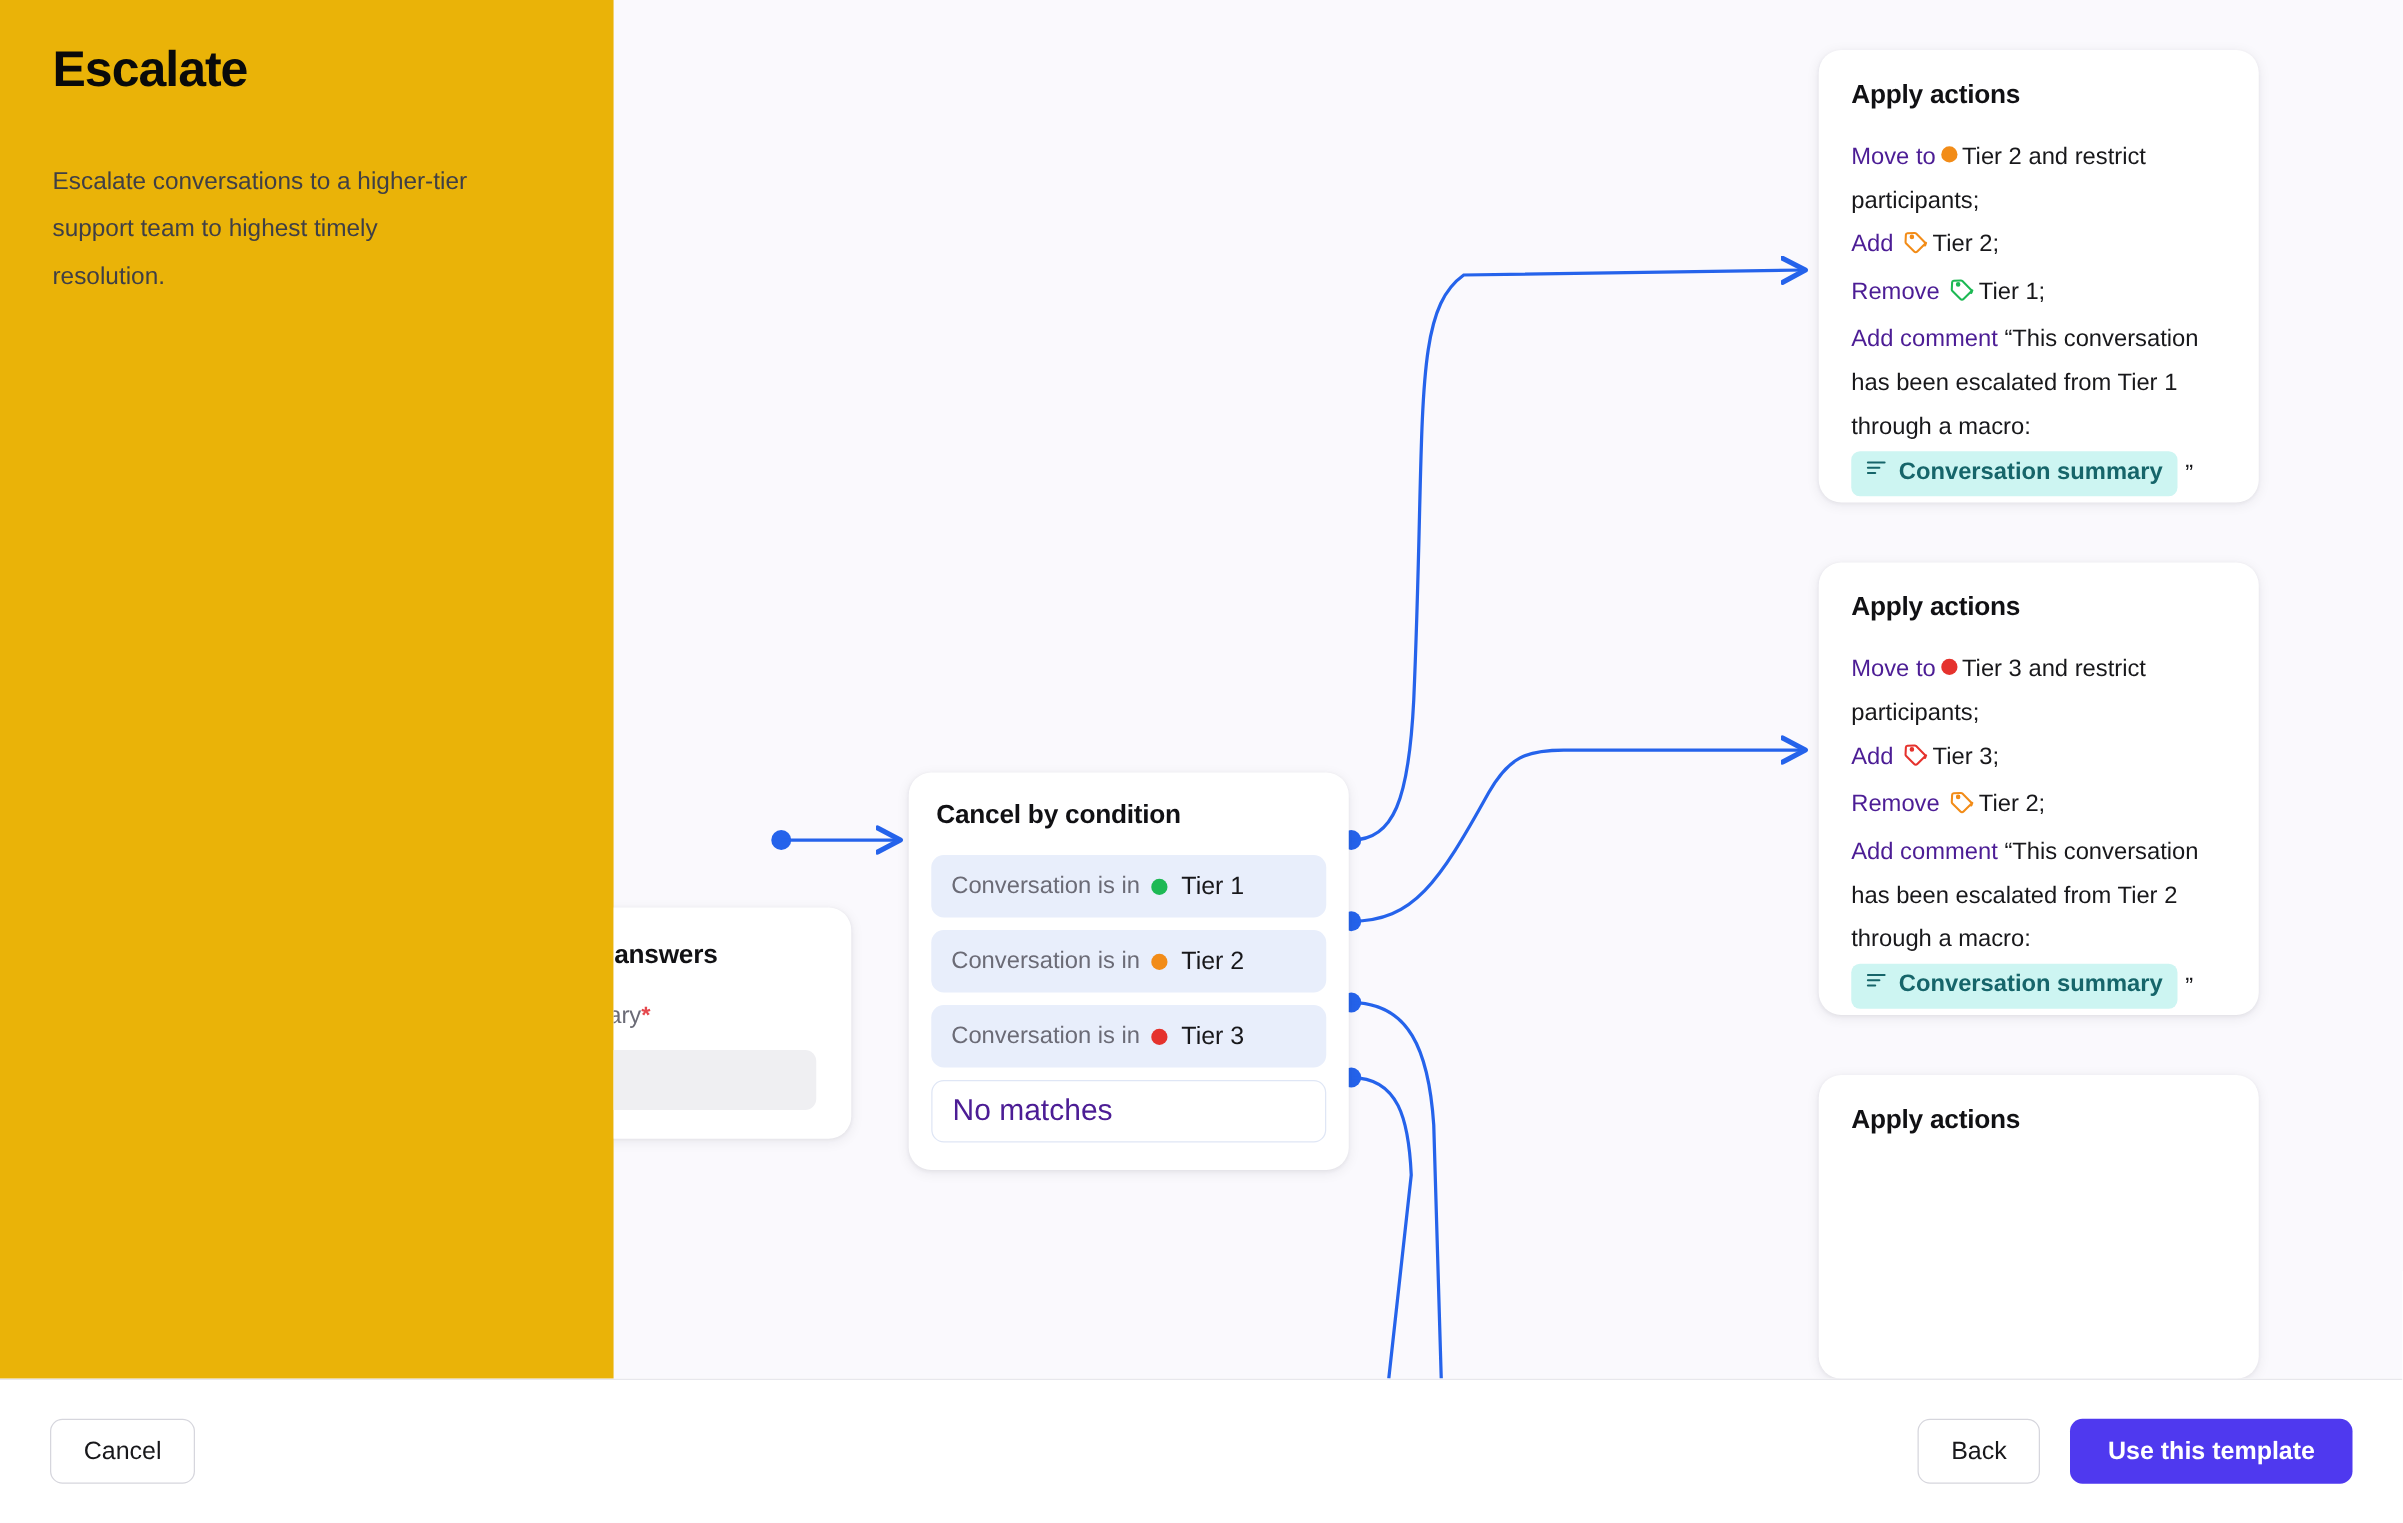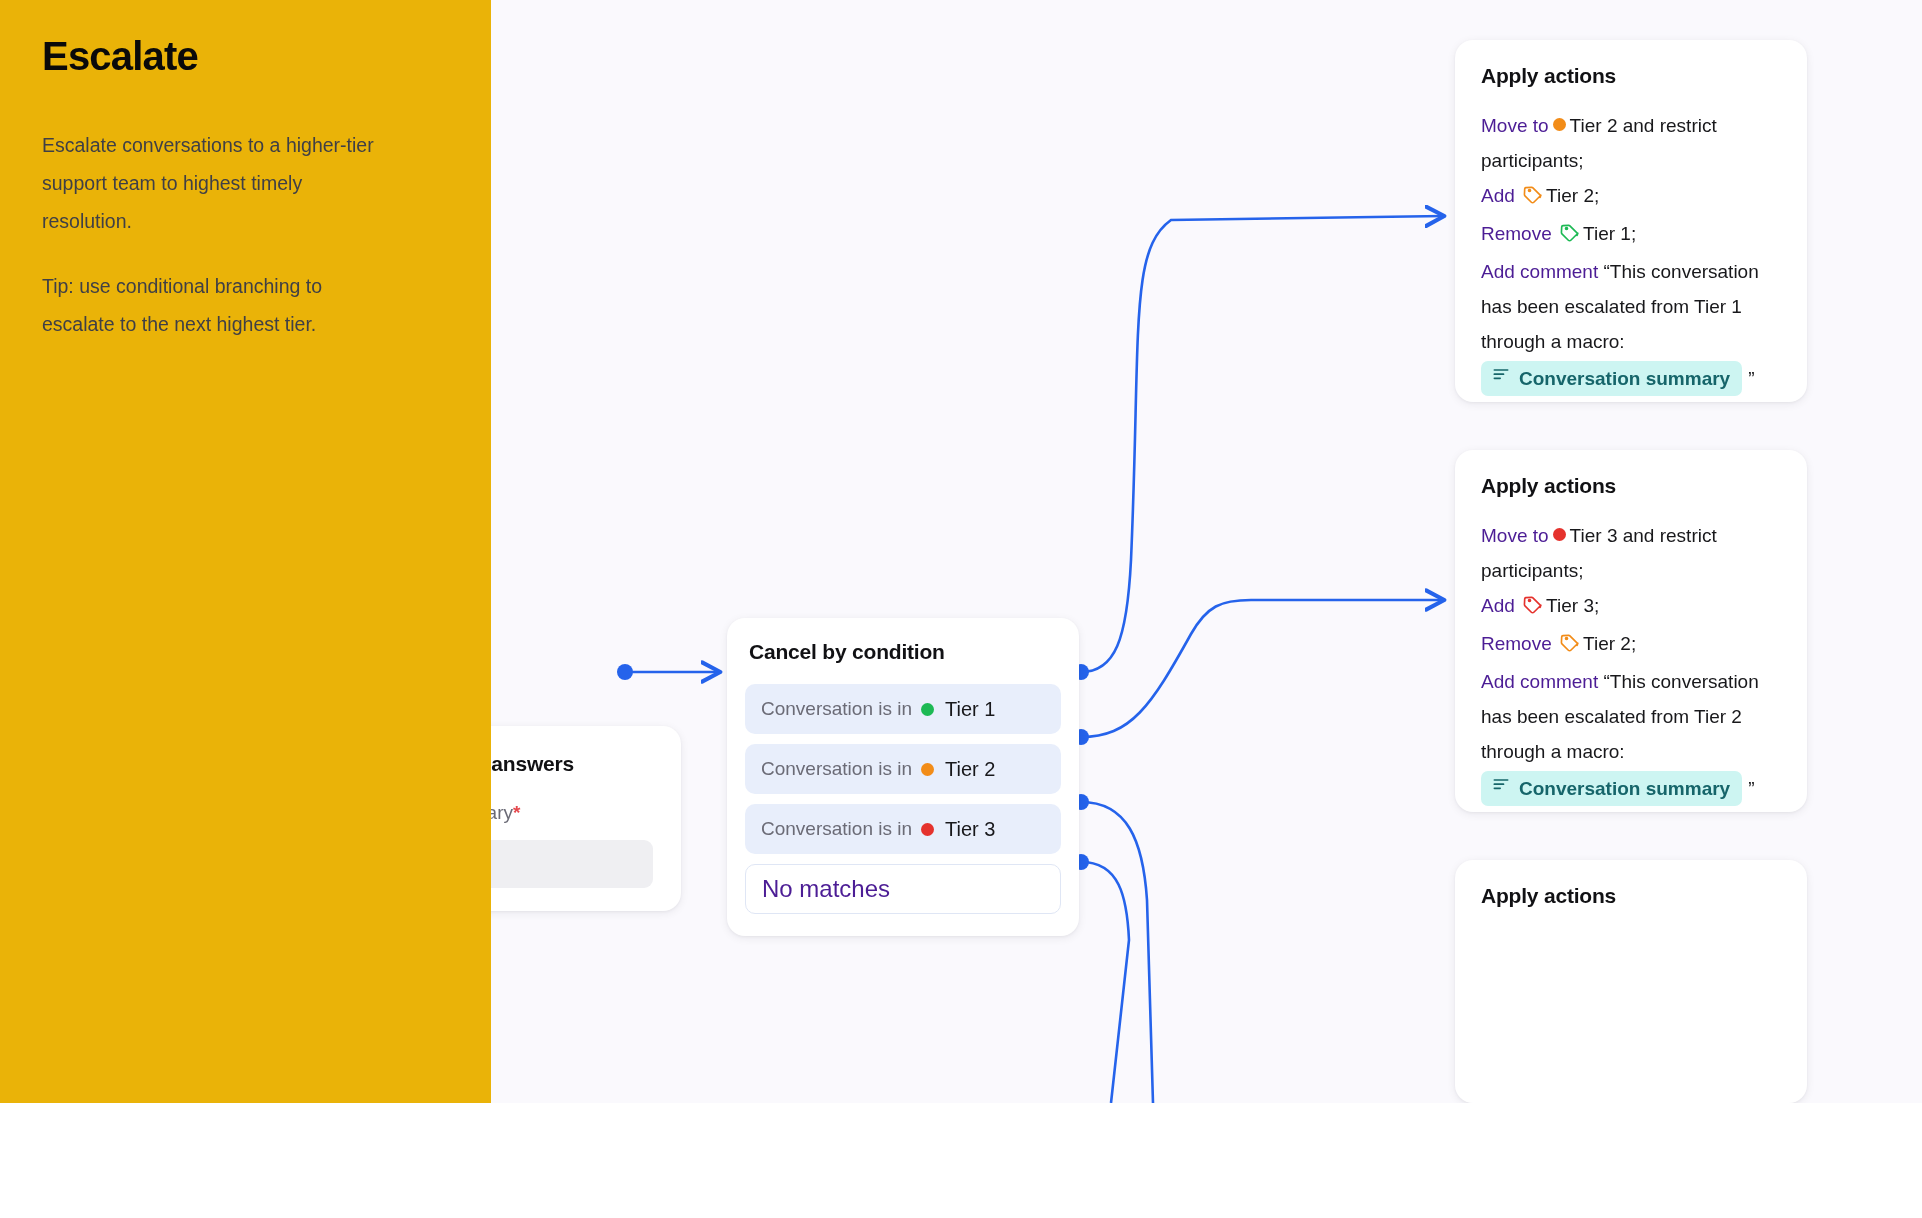--- a/index.html
+++ b/index.html
@@ -85,21 +85,21 @@
   .action-card { left: 964px; width: 352px; padding: 24px 26px 22px 26px; }
   .ac1 { top: 40px; height: 362px; }
   .ac2 { top: 450px; height: 362px; }
   .ac3 { top: 860px; height: 243px; }
   .action-body { margin-top: 20px; font-size: 19px; line-height: 35px; color: #18181b; }
   .verb { color: #4c1d95; }
   .inline-dot { width: 13px; height: 13px; border-radius: 50%; display: inline-block;
                 vertical-align: 1px; margin: 0 4px; }
   .tag-ico { display: inline-block; vertical-align: -3px; margin: 0 2px; }
   .chip {
-    display: inline-flex; align-items: center; gap: 8px;
+    display: inline-flex; gap: 8px;
     background: #cdf5f2; color: #16656a; border-radius: 7px;
     padding: 4px 12px 4px 10px; font-weight: 700; font-size: 19px;
     line-height: 26px; margin-top: 2px;
   }
   .quote { color: #18181b; margin-left: 6px; }
 
   
   .footer {
     position: absolute; left: 0; top: 1103px; width: 1922px; height: 115px;
     background: #ffffff; border-top: 1px solid #e7e7ec;
@@ -117,21 +117,20 @@
 </style>
 </head>
 <body>
 
 <div id="root">
 
   <aside class="sidebar">
     <h1 class="page-title">Escalate</h1>
     <div class="desc-block">
       <p class="desc-para">Escalate conversations to a higher-tier support team to highest timely resolution.</p>
-      <p class="desc-para">Tip: use conditional branching to escalate to the next highest tier.</p>
     </div>
   </aside>
 
   <main class="canvas">
 
     <svg class="canvas-svg" viewBox="0 0 1431 1103" xmlns="http://www.w3.org/2000/svg">
       <defs>
         <marker id="ah" markerWidth="9" markerHeight="9" refX="7" refY="4.5" orient="auto" markerUnits="strokeWidth">
           <path d="M0.5,0.8 L7.5,4.5 L0.5,8.2" fill="none" stroke="#2563eb" stroke-width="1.6" stroke-linecap="round" stroke-linejoin="round"></path>
         </marker>
@@ -251,14 +250,21 @@
           </span><span class="quote">”</span>
       </div>
     </section>
 
     <section class="card action-card ac3">
       <div class="card-title">Apply actions</div>
     </section>
 
   </main>
 
+  <footer class="footer">
+    <button class="btn btn-ghost">Cancel</button>
+    <div class="footer-right">
+      <button class="btn btn-ghost">Back</button>
+      <button class="btn btn-primary">Use this template</button>
+    </div>
+  </footer>
 
 </div>
 
 </body></html>

